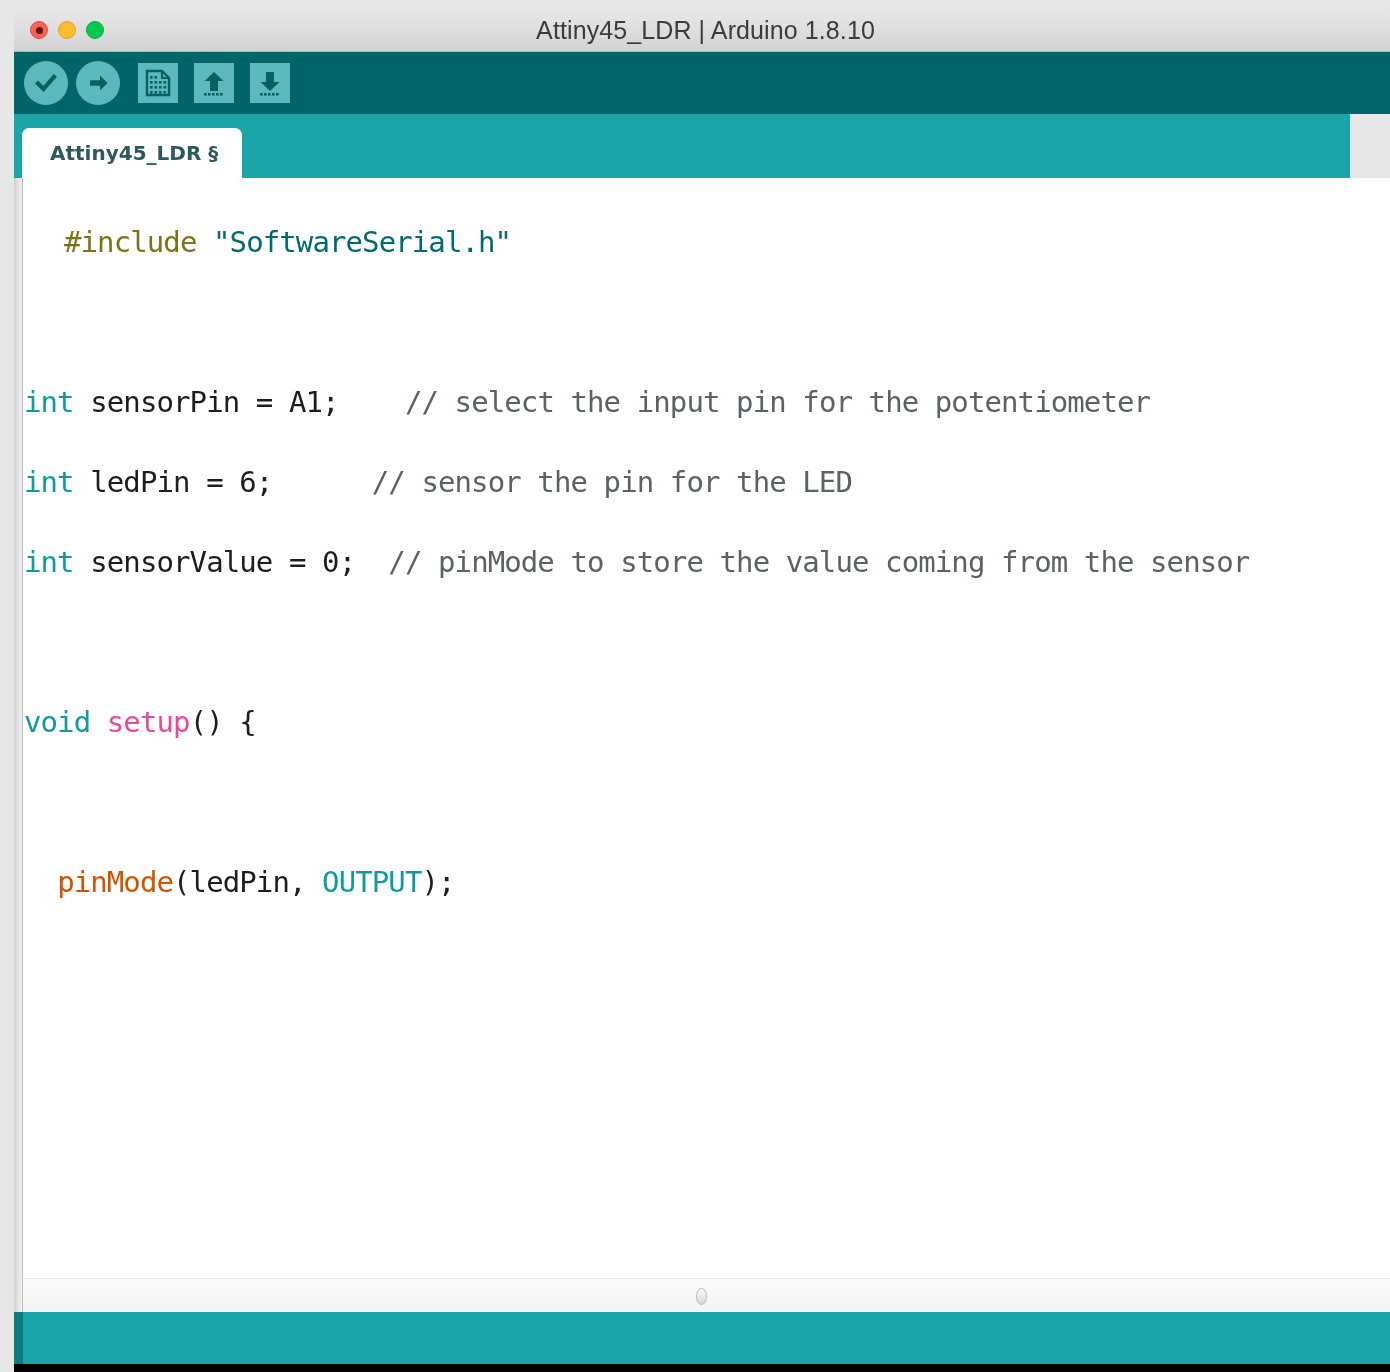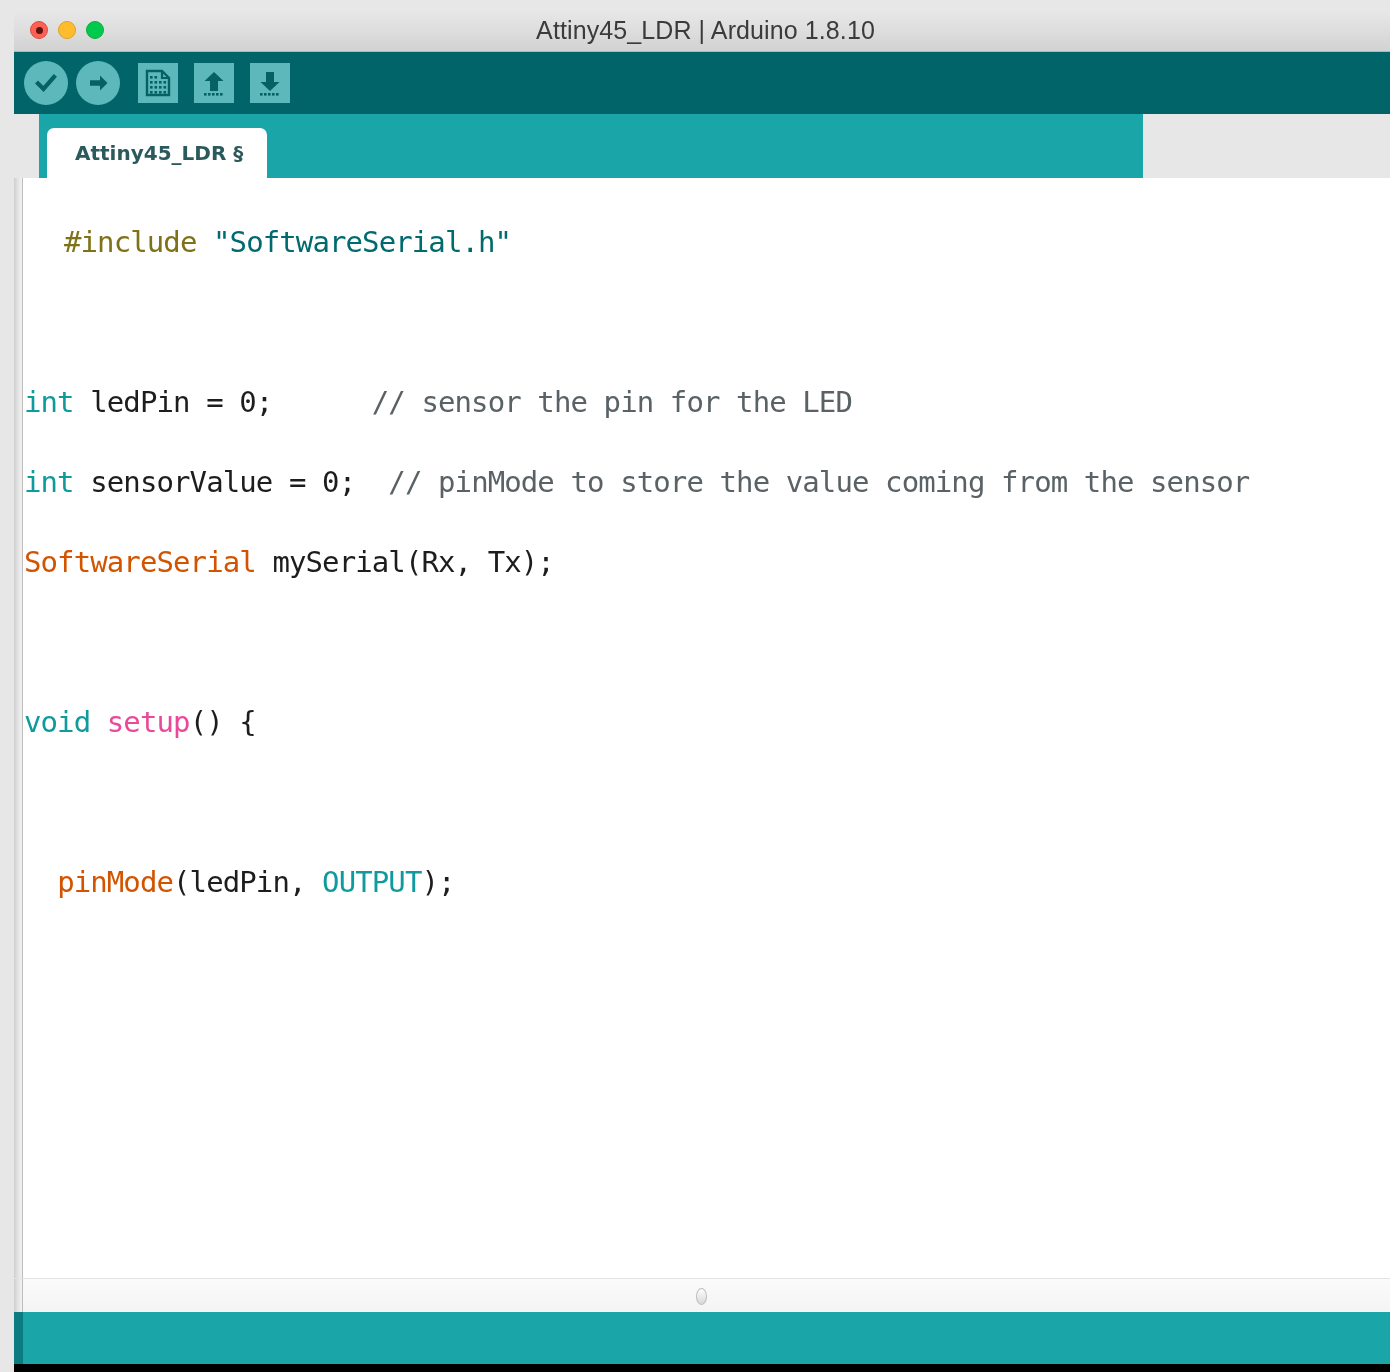--- a/index.html
+++ b/index.html
@@ -107,24 +107,23 @@
   .tb-verify { left: 10px; }
   .tb-upload { left: 62px; }
   .tb-new    { left: 122px; }
   .tb-open   { left: 178px; }
   .tb-save   { left: 234px; }
 
   
   .tabstrip {
     position: absolute;
     left: 14px; top: 114px;
-    width: 1104px;
+    width: 1336px;
     height: 64px;
     background: #1aa5a8;
-    margin-left: 25px;
   }
   .tab-active {
     position: absolute;
     left: 8px; top: 14px;
     height: 50px;
     background: #ffffff;
     border-top-left-radius: 7px;
     border-top-right-radius: 7px;
     padding: 0 24px 0 28px;
     display: flex;
@@ -323,23 +322,23 @@
 
   <div class="tabstrip">
     <div class="tab-active">Attiny45_LDR §</div>
   </div>
 
   <div class="editor-wrap">
     <div class="gutter"></div>
     <div class="code">
 <span class="ln"><span class="t-pre">#include</span> <span class="t-str">"SoftwareSerial.h"</span></span>
 <span class="ln"> </span>
-<span class="ln"><span class="t-kw">int</span> <span class="t-txt">ledPin = 0;</span>      <span class="t-com">// sensor the pin for the LED</span></span>
+<span class="ln"><span class="t-kw">int</span> <span class="t-txt">sensorPin = A1;</span>    <span class="t-com">// select the input pin for the potentiometer</span></span>
+<span class="ln"><span class="t-kw">int</span> <span class="t-txt">ledPin = 6;</span>      <span class="t-com">// sensor the pin for the LED</span></span>
 <span class="ln"><span class="t-kw">int</span> <span class="t-txt">sensorValue = 0;</span>  <span class="t-com">// pinMode to store the value coming from the sensor</span></span>
-<span class="ln"><span class="t-fn">SoftwareSerial</span> <span class="t-txt">mySerial(Rx, Tx);</span></span>
 <span class="ln"> </span>
 <span class="ln"><span class="t-kw">void</span> <span class="t-fnd">setup</span><span class="t-txt">() {</span></span>
 <span class="ln"> </span>
 <span class="ln"><span class="t-txt">  </span><span class="t-fn">pinMode</span><span class="t-txt">(ledPin, </span><span class="t-kw">OUTPUT</span><span class="t-txt">);</span></span>
 <span class="ln"> </span>
 
 
 
 
 

